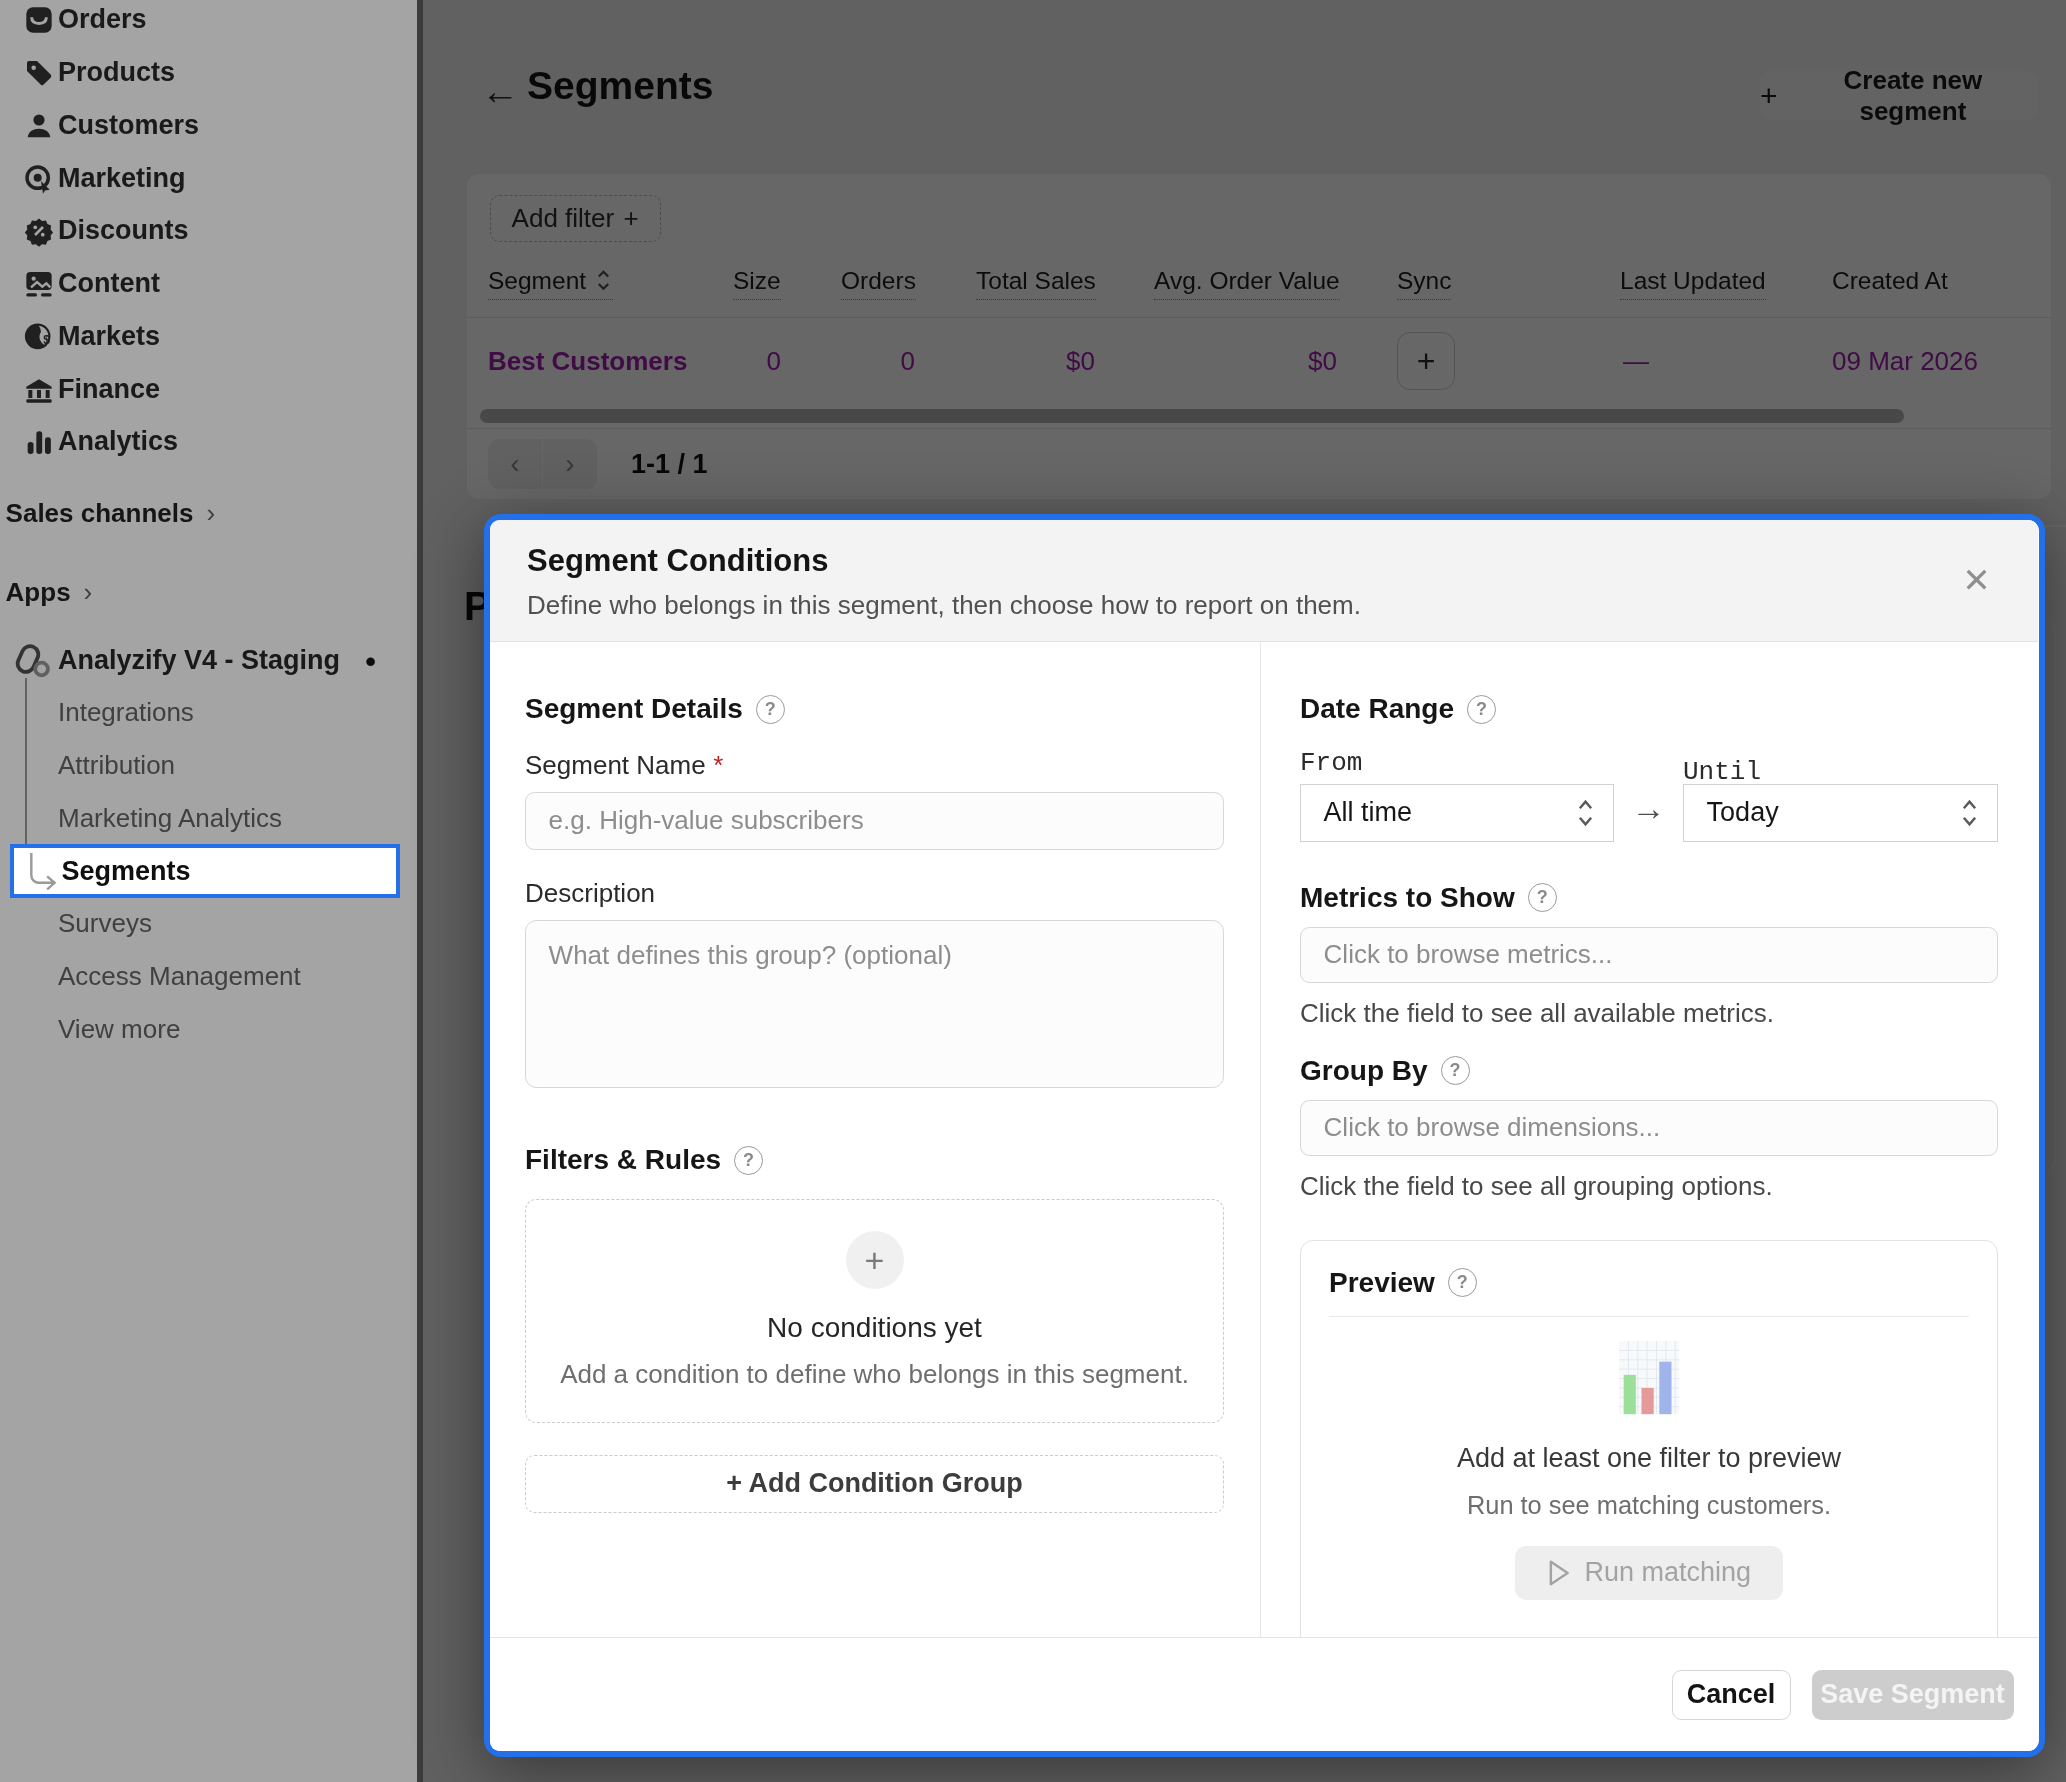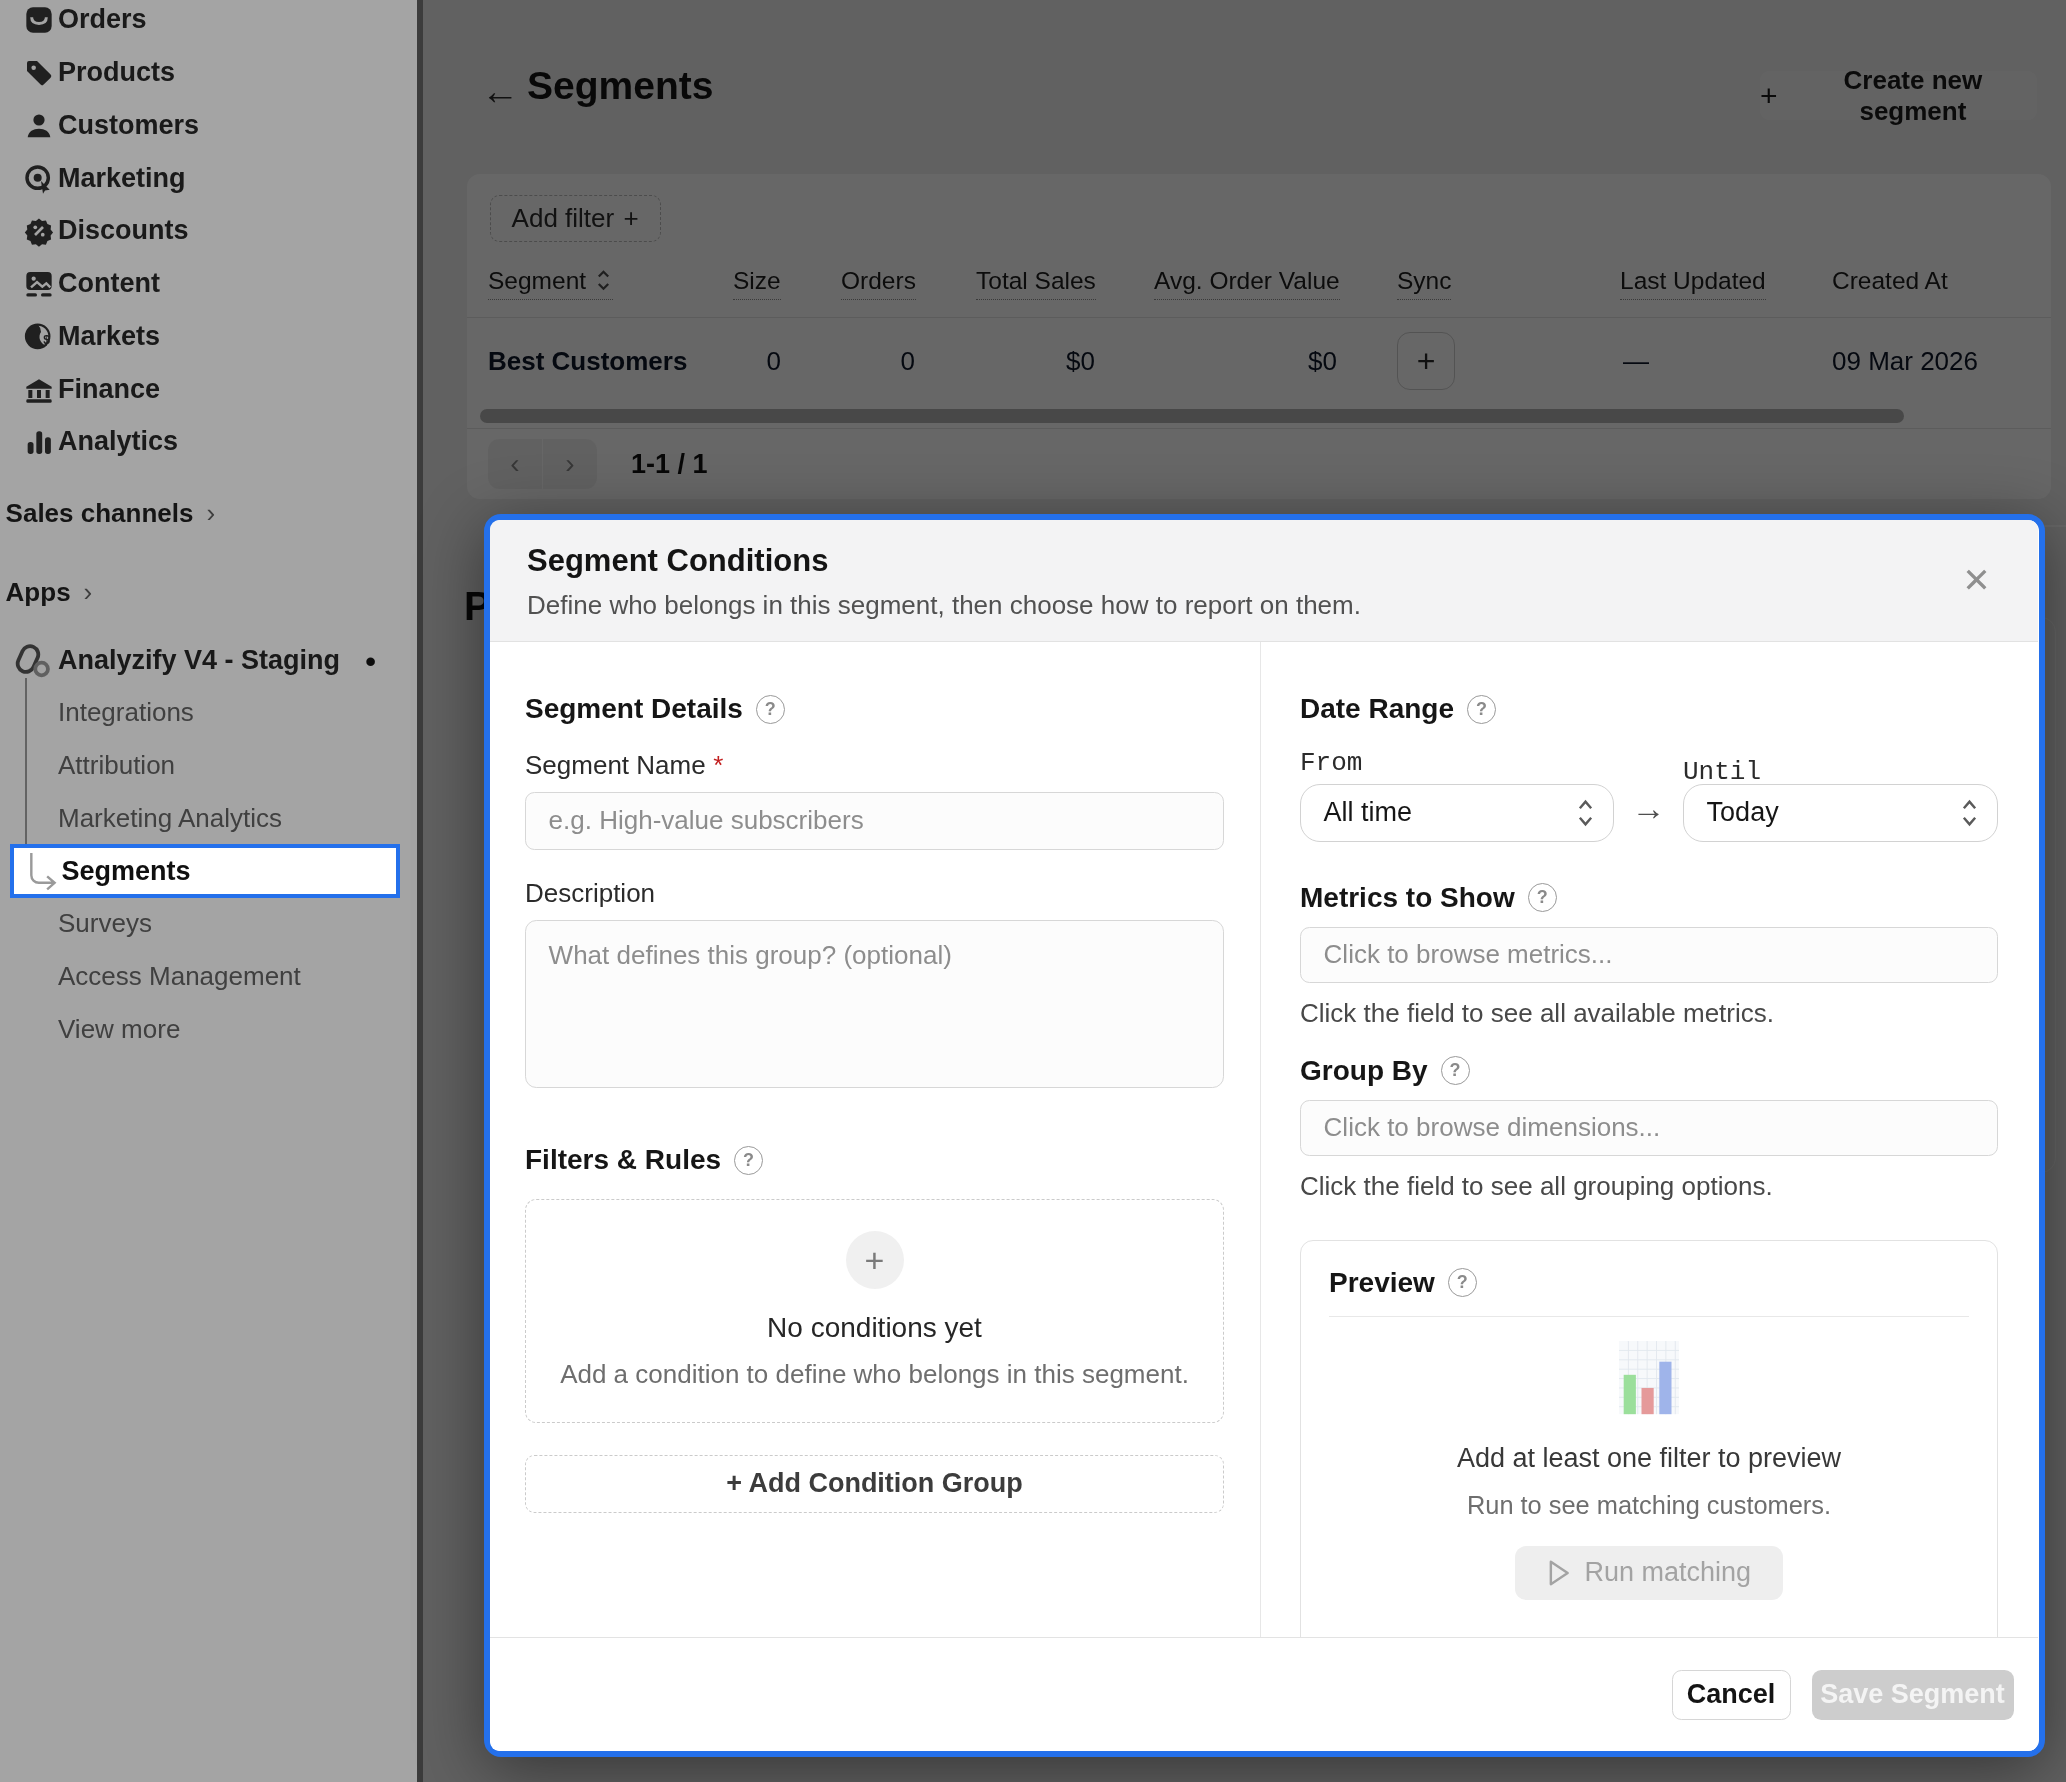--- a/index.html
+++ b/index.html
@@ -66,21 +66,21 @@
     border:1.9px dashed #bdbdbd; border-radius:9.4px; background:transparent; cursor:pointer;
     display:flex; align-items:center; gap:9.4px;
     font-family:inherit; font-size:26px; color:#2f2f2f;
   }
   .thead { position:absolute; left:0; top:80px; width:100%; height:62px; }
   .th { position:absolute; top:13px; font-size:24.5px; font-weight:500; color:#1f1f1f; cursor:pointer; }
   .th.sortable { border-bottom:1.9px dotted #8f8f8f; padding-bottom:3.8px; }
   .th .sorticon { display:inline-block; vertical-align:-3.8px; margin-left:7.5px; }
   .tdivider { position:absolute; left:0; width:100%; height:0.9px; background:#e4e4e4; }
   .trow { position:absolute; left:0; top:144px; width:100%; height:89px; }
-  .td { position:absolute; top:28px; font-size:26px; color:#0f172a; }
+  .td { position:absolute; top:28px; font-size:26px; color:#a21caf; }
   .td.bold { font-weight:600; }
   .sync-btn {
     position:absolute; left:930px; top:14px; width:58px; height:58px;
     border:1.9px solid #cfcfcf; border-radius:13px; background:#fff; cursor:pointer;
     font-size:32px; color:#2b2b2b; display:flex; align-items:center; justify-content:center;
     font-family:inherit;
   }
   .hscrollbar { position:absolute; left:13px; top:235px; width:1424px; height:14px; background:#b3b3b3; border-radius:7.5px; cursor:pointer; }
   .pager { position:absolute; left:21px; top:265px; height:50px; display:flex; align-items:center; }
   .pg-btn {
@@ -158,21 +158,21 @@
   .add-group-btn {
     margin-top:32px; width:100%; height:58px; border:1.9px dashed #cbcbcb; border-radius:9.4px;
     background:transparent; cursor:pointer; font-family:inherit;
     font-size:27px; font-weight:600; color:#3c3c3c;
   }
 
   .dr-labels { position:relative; height:36px; }
   .dr-labels .until { position:absolute; left:383px; top:0;margin-top:9px; }
   .dr-row { position:relative; height:58px; }
   .select {
-    position:absolute; top:0; height:58px; border:1.4px solid #d2d2d2; border-radius:20px; background:#fff;
+    position:absolute; top:0; height:58px; border:1.4px solid #d2d2d2; border-radius:0; background:#fff;
     display:flex; align-items:center; padding:0 22.6px; cursor:pointer;
     font-size:27px; color:#161616;
   }
   .select .chev { position:absolute; right:17px; }
   .sel-from { left:0; width:314px; }
   .sel-until { left:383px; width:315px; }
   .dr-arrow { position:absolute; left:326px; top:5.6px; width:45px; text-align:center; font-size:34px; color:#4f4f4f; }
 
   .helper { font-size:26px; color:#484848; }
 

